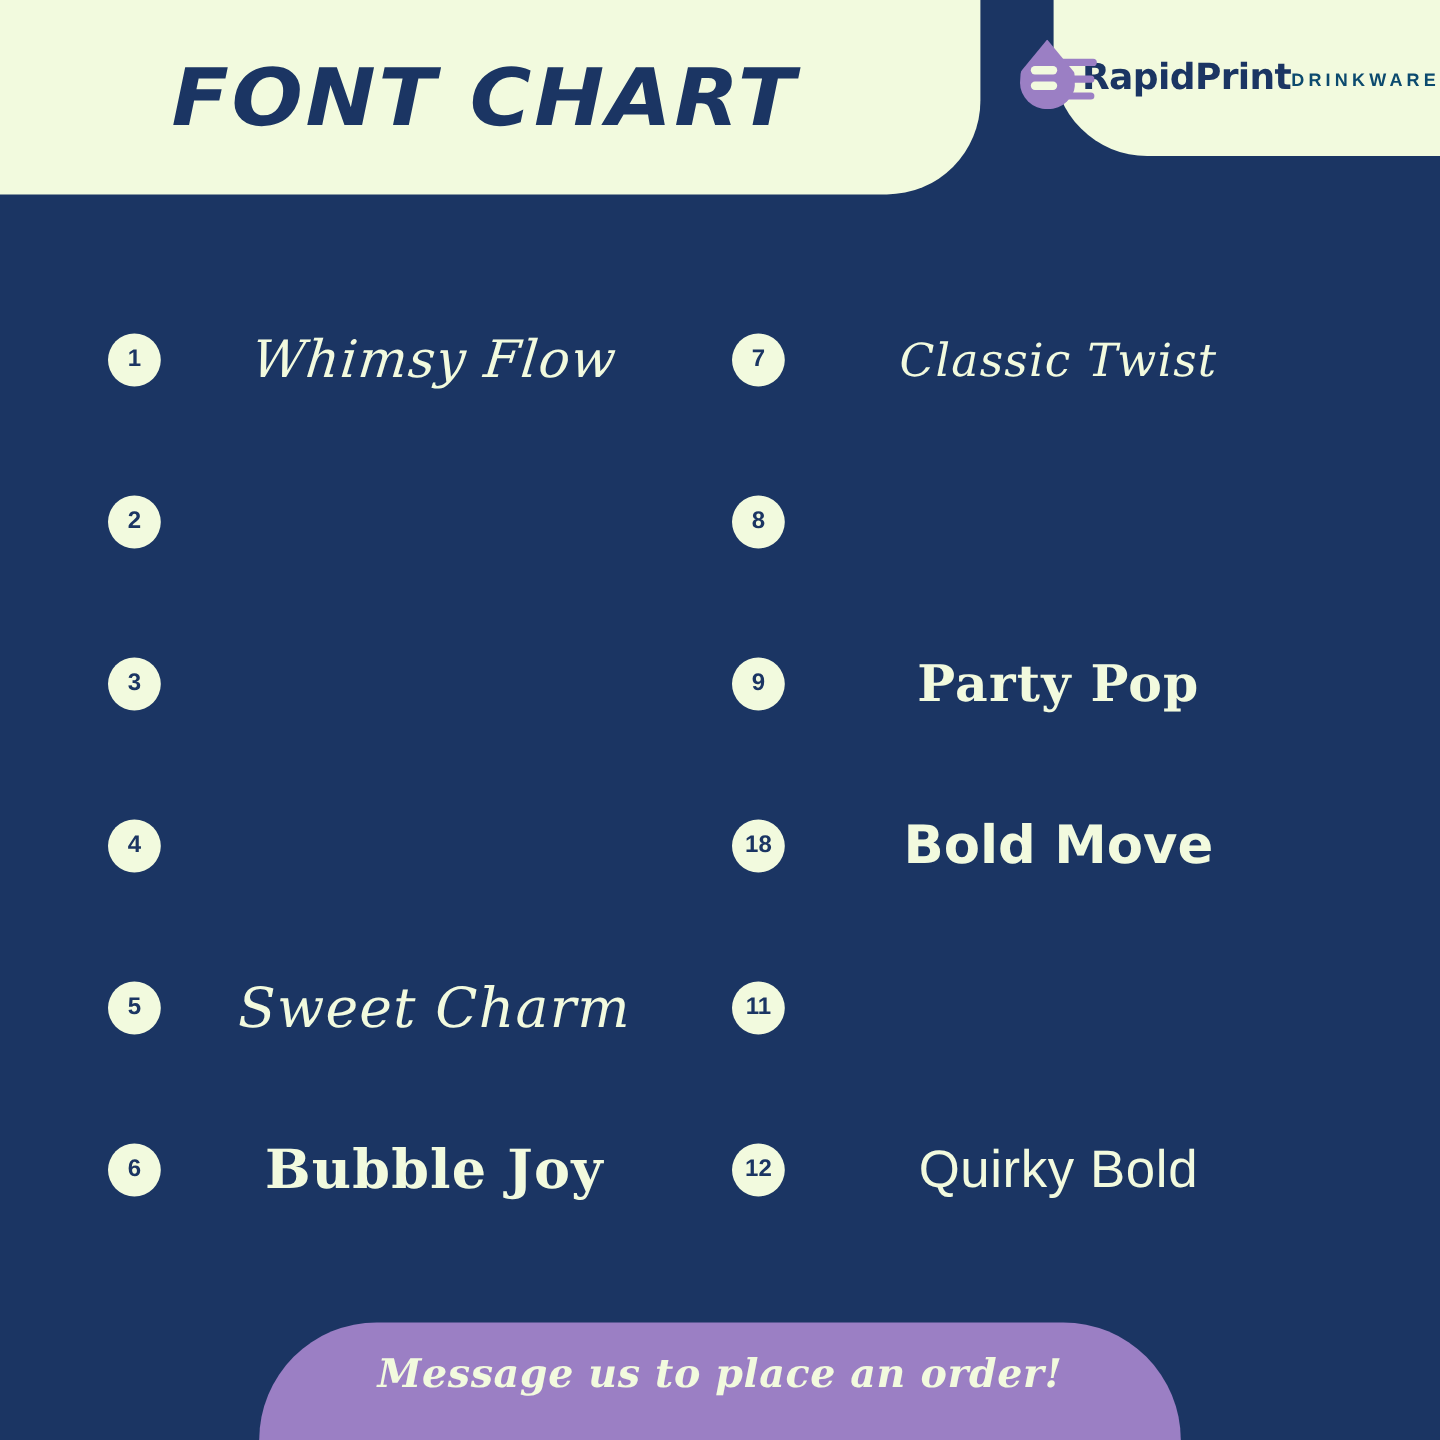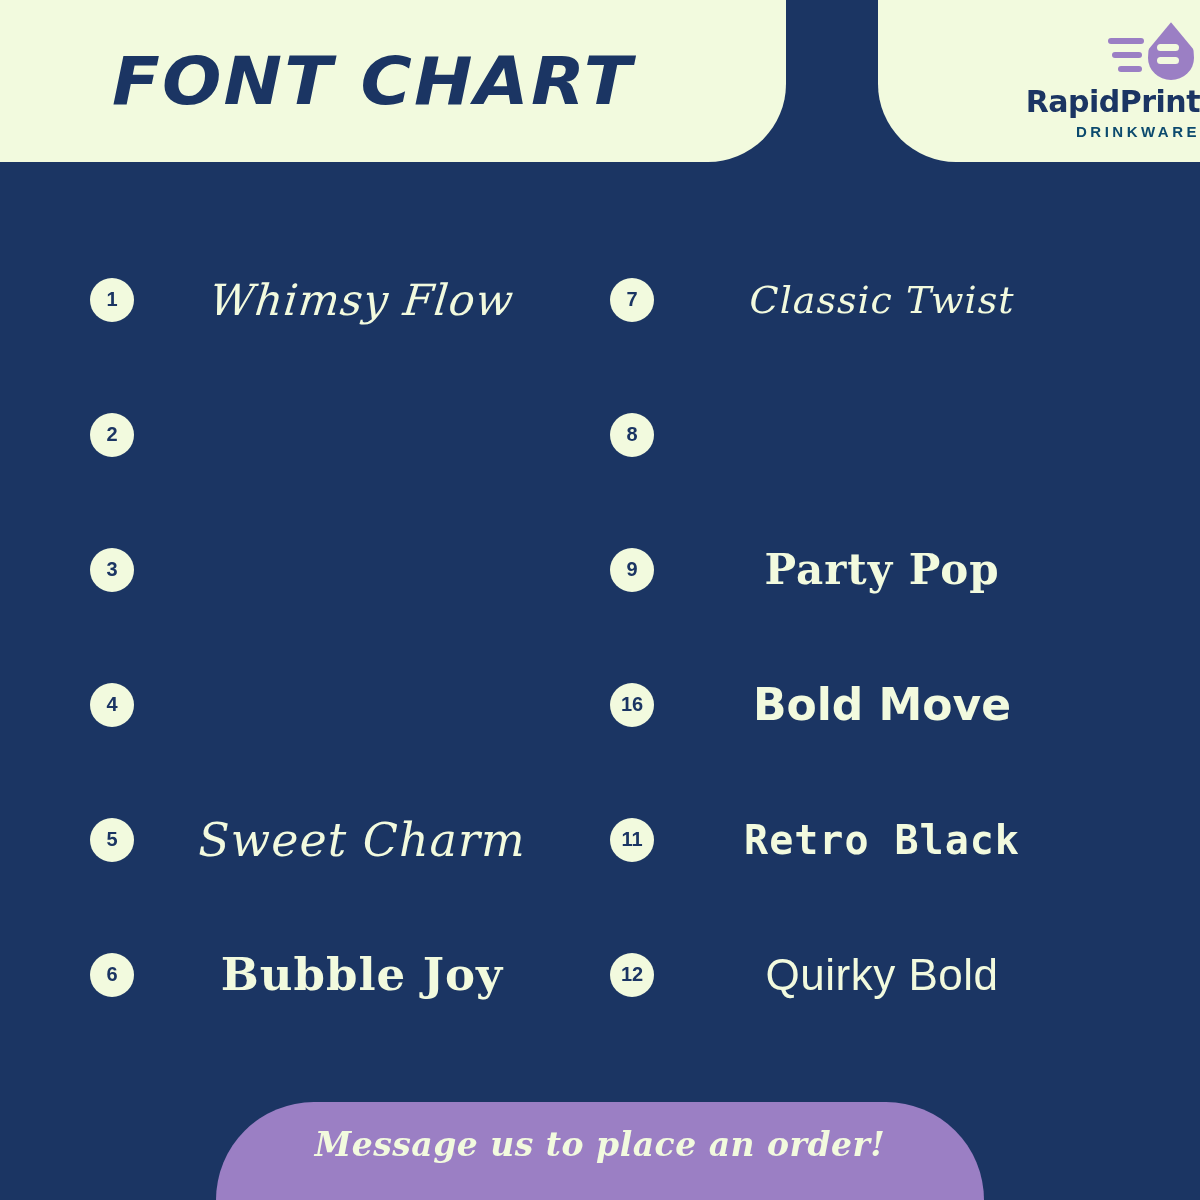--- a/index.html
+++ b/index.html
@@ -25,43 +25,44 @@
     position: absolute;
     left: 0;
     top: 0;
     width: 786px;
     height: 162px;
     background: #f2fade;
     border-bottom-right-radius: 78px;
     border-bottom-left-radius: 0;
     display: flex;
     align-items: center;
+    padding-left: 31px;
   }
   .header-title {
     margin-left: 112px;
     font-family: "DejaVu Sans", sans-serif;
     font-weight: bold;
     font-style: italic;
     font-size: 66px;
     letter-spacing: 2px;
     color: #1b3563;
     transform: scaleX(1.06);
     transform-origin: left center;
   }
   .logo-panel {
     position: absolute;
     right: 0;
     top: 0;
     width: 322px;
-    height: 162px;
+    height: 130px;
     background: #f2fade;
     border-bottom-left-radius: 78px;
     display: flex;
-    flex-direction: column;
-    align-items: flex-end;
+    flex-direction: row;
+    align-items: center;
     justify-content: center;
   }
   .logo-mark {
     width: 92px;
     height: 62px;
     position: relative;
     margin-bottom: 2px;
   }
   .logo-drop {
     position: absolute;
@@ -236,26 +237,25 @@
         <div class="font-sample st-classic">Classic Twist</div>
       </div>
       <div class="font-row">
         <div class="num-badge">8</div>
       </div>
       <div class="font-row">
         <div class="num-badge">9</div>
         <div class="font-sample st-party">Party Pop</div>
       </div>
       <div class="font-row">
-        <div class="num-badge">16</div>
+        <div class="num-badge">18</div>
         <div class="font-sample st-bold">Bold Move</div>
       </div>
       <div class="font-row">
         <div class="num-badge">11</div>
-        <div class="font-sample st-retro">Retro Black</div>
       </div>
       <div class="font-row">
         <div class="num-badge">12</div>
         <div class="font-sample st-quirky">Quirky Bold</div>
       </div>
     </div>
 </div>
 
 <div class="footer">
   <div class="footer-text">Message us to place an order!</div>

